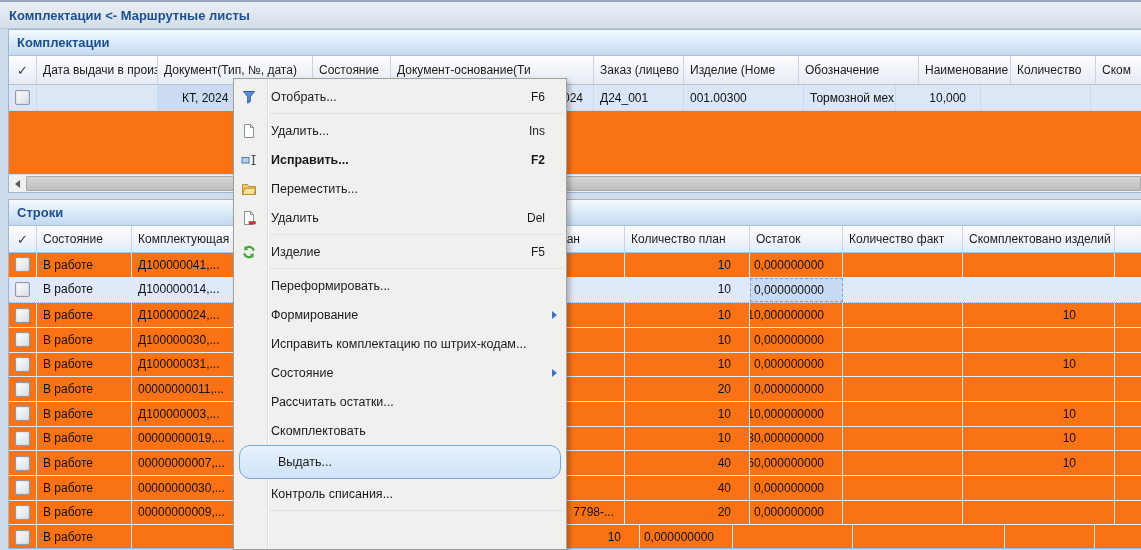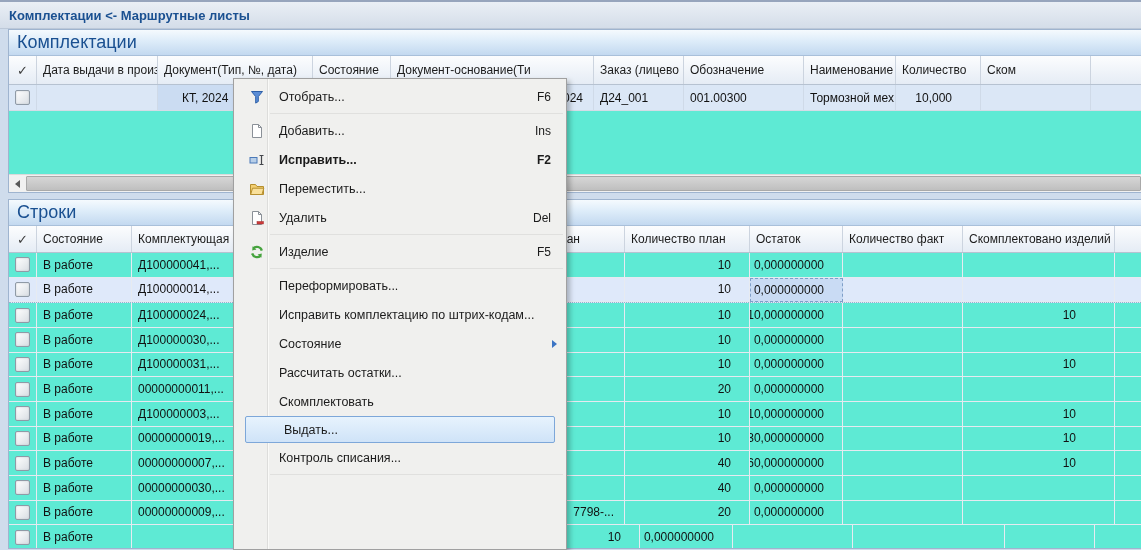--- a/index.html
+++ b/index.html
@@ -12,43 +12,43 @@
         display:flex;align-items:center;padding-left:9px;
         font-size:13px;font-weight:bold;color:#1a5091;box-sizing:border-box;}
   
   .panel{margin-left:8px;border:1px solid #9fb4cf;border-right:none;
         background:#fff;box-sizing:border-box;display:flex;flex-direction:column;}
   .panel-top{height:164px;}
   .panel-rows{margin-top:6px;height:350px;}
   .panel-header{height:25px;flex:none;
         background:linear-gradient(#f5fafe,#ddecf9 45%,#c3d9f0);
         border-bottom:1px solid #a9c0da;display:flex;align-items:center;
-        padding-left:8px;font-weight:normal;font-size:18px;color:#1a5091;}
+        padding-left:8px;font-weight:bold;font-size:13px;color:#1a5091;}
   
   .ghead{display:flex;flex:none;background:linear-gradient(#fcfdfe,#e5ecf5);
         border-bottom:1px solid #b6c2d1;overflow:hidden;}
   .ghead-top{height:28px;}
   .ghead-rows{height:26px;}
   .gh{padding:0 6px;display:flex;align-items:center;font-size:12px;color:#1c1c1c;
         border-right:1px solid #ccd4df;overflow:hidden;white-space:nowrap;
         flex:none;box-sizing:border-box;}
   .gh.center{justify-content:center;}
   .gh.frag{justify-content:flex-end;padding-right:44px;}
   .check-glyph{color:#3c3c3c;font-size:13px;}
-  .gbody{flex:1;background:#5eead4;overflow:hidden;display:flex;flex-direction:column;text-align:right;}
+  .gbody{flex:1;background:#f97316;overflow:hidden;display:flex;flex-direction:column;text-align:right;}
   .trow{display:flex;flex:none;overflow:hidden;}
   .trow-top{height:25px;background:#dbe7f6;border-bottom:1px solid #d4dce6;}
   .trow-rows{height:24.66px;}
   .td{padding:0 6px;font-size:12px;color:#111;display:flex;align-items:center;
         border-right:1px solid #e7ebf1;border-bottom:1px solid #e6eaf0;
         overflow:hidden;white-space:nowrap;flex:none;box-sizing:border-box;}
   .trow-top .td{border-right:1px solid #cfdae8;border-bottom:none;}
   .td.center{justify-content:center;}
   .td.num{justify-content:flex-end;padding-right:18px;}
-  .td.num-qty{justify-content:flex-end;padding-right:28px;}
+  .td.num-qty{justify-content:flex-end;padding-right:14px;}
   .td.num-skomp{justify-content:flex-end;padding-right:38px;}
   .td.frag{justify-content:flex-end;padding-right:10px;}
   .td.doc-cell{background:#cbdcf2;padding-left:24px;}
   .sel-row{background:#dfe9fa;border-bottom:1px dotted #9ab0cc;}
   .sel-cell{background:#c9dbf4 !important;border:1px dashed #7f9fc8 !important;}
   .cb{width:13px;height:13px;border:1px solid #8f9aa6;border-radius:2px;
         background:linear-gradient(135deg,#ffffff,#d9dee3);
         box-shadow:inset 0 0 2px #c2c8ce;}
   
   .c0{width:28px}.c1{width:121px}.c2{width:155px}.c3{width:78px}.c4{width:203px}
@@ -64,27 +64,27 @@
         border-top:4px solid transparent;border-bottom:4px solid transparent;}
   .hs-thumb{flex:1;background:linear-gradient(#d6d6d6,#bfbfbf);
         border:1px solid #a9a9a9;border-radius:1px;margin:1px 0;}
   
   .menu{position:absolute;left:233px;top:78px;width:334px;height:472px;z-index:10;
         background:#f0f0ee;border:1px solid #a0a0a0;
         box-shadow:3px 3px 5px rgba(0,0,0,.25);
         padding:3px 1px;box-sizing:border-box;overflow:hidden;}
   .menu::before{content:"";position:absolute;left:33px;top:0;bottom:0;width:1px;background:#dddddb;}
   .menu::after{content:"";position:absolute;left:34px;top:0;bottom:0;width:1px;background:#fafaf8;}
-  .mi{height:29px;display:flex;align-items:center;padding-left:8px;position:relative;z-index:1;}
+  .mi{height:29px;display:flex;align-items:center;padding-left:0;position:relative;z-index:1;}
   .mi .ico{width:28px;display:flex;align-items:center;justify-content:center;flex:none;margin-right:8px;}
   .mi .lbl{font-size:12.5px;color:#1b1b1b;flex:1;white-space:nowrap;overflow:hidden;}
-  .mi .sc{font-size:12px;color:#1b1b1b;margin-right:14px;white-space:nowrap;}
+  .mi .sc{font-size:12px;color:#1b1b1b;margin-right:20px;white-space:nowrap;}
   .mi.bold .lbl,.mi.bold .sc{font-weight:bold;}
   .mi.hl{background:linear-gradient(#e7f3fd,#cfe3f8);border:1px solid #7da7d9;
-        border-radius:2px;height:27px;margin:0 10px;padding-left:2px;box-sizing:border-box;}
+        border-radius:11px;height:34px;margin:0 4px;padding-left:2px;box-sizing:border-box;}
   .msep{height:1px;background:#e0e0de;margin:2px 2px 2px 35px;position:relative;z-index:1;}
   .subarrow{width:0;height:0;border-left:5px solid #3b74c4;
         border-top:4px solid transparent;border-bottom:4px solid transparent;margin-right:8px;}
 </style>
 </head>
 <body>
 
 <div class="page">
 
   <div class="titlebar">
@@ -97,20 +97,21 @@
     </div>
     <div class="ghead ghead-top">
       <div class="gh c0 center">
           <span class="check-glyph">✓</span>
         </div>
       <div class="gh c1">Дата выдачи в произв</div>
       <div class="gh c2">Документ(Тип, №, дата)</div>
       <div class="gh c3">Состояние</div>
       <div class="gh c4">Документ-основание(Ти</div>
       <div class="gh c5">Заказ (лицево</div>
+      <div class="gh c6">Изделие (Номе</div>
       <div class="gh c7">Обозначение</div>
       <div class="gh c8">Наименование</div>
       <div class="gh c9">Количество</div>
       <div class="gh c10">Ском</div>
     </div>
     <div class="gbody">
       <div class="trow trow-top">
         <div class="td c0 center">
             <span class="cb"></span>
           </div>
@@ -349,21 +350,21 @@
     </div>
     <div class="msep"></div>
 
     <div class="mi">
       <span class="ico">
         <svg width="16" height="16" viewBox="0 0 16 16">
             <path d="M3.5 1.5h6l3 3v10h-9z" fill="#fff" stroke="#8a9097"></path>
             <path d="M9.5 1.5v3h3" fill="none" stroke="#8a9097"></path>
           </svg>
       </span>
-      <span class="lbl">Добавить...</span>
+      <span class="lbl">Удалить...</span>
       <span class="sc">Ins</span>
     </div>
 
 
     <div class="mi bold">
       <span class="ico">
         <svg width="16" height="16" viewBox="0 0 16 16">
             <rect x="1" y="5.5" width="7" height="5.5" fill="#b8cfe8" stroke="#4a79b8"></rect>
             <path d="M10.5 3.5h4M10.5 12.5h4M12.5 3.5v9" fill="none" stroke="#44474c" stroke-width="1.2"></path>
           </svg>
@@ -408,20 +409,25 @@
       <span class="lbl">Изделие</span>
       <span class="sc">F5</span>
     </div>
     <div class="msep"></div>
 
     <div class="mi">
       <span class="ico"></span>
       <span class="lbl">Переформировать...</span>
     </div>
 
+    <div class="mi">
+      <span class="ico"></span>
+      <span class="lbl">Формирование</span>
+      <span class="subarrow"></span>
+    </div>
 
     <div class="mi">
       <span class="ico"></span>
       <span class="lbl">Исправить комплектацию по штрих-кодам...</span>
     </div>
 
     <div class="mi">
       <span class="ico"></span>
       <span class="lbl">Состояние</span>
       <span class="subarrow"></span>

